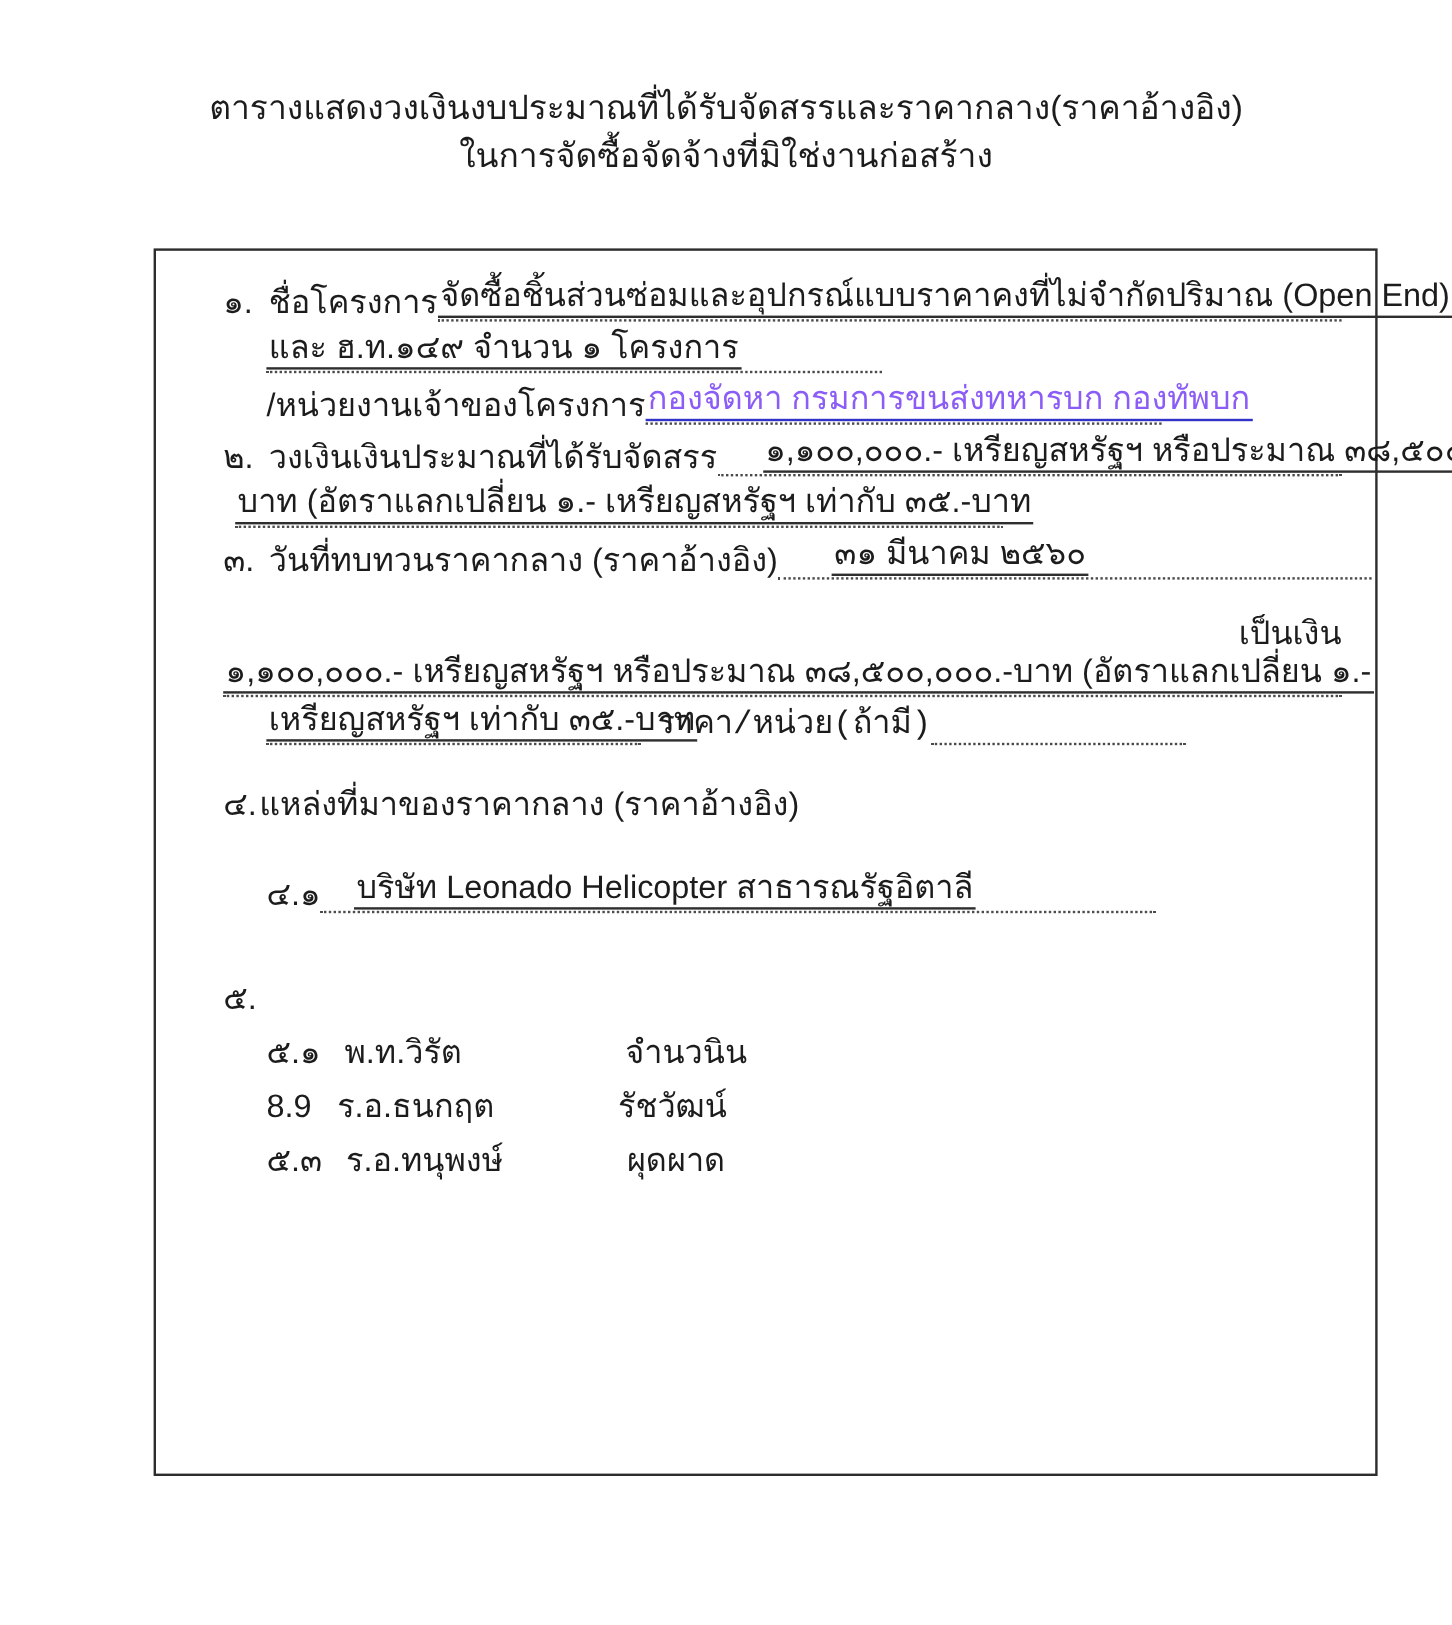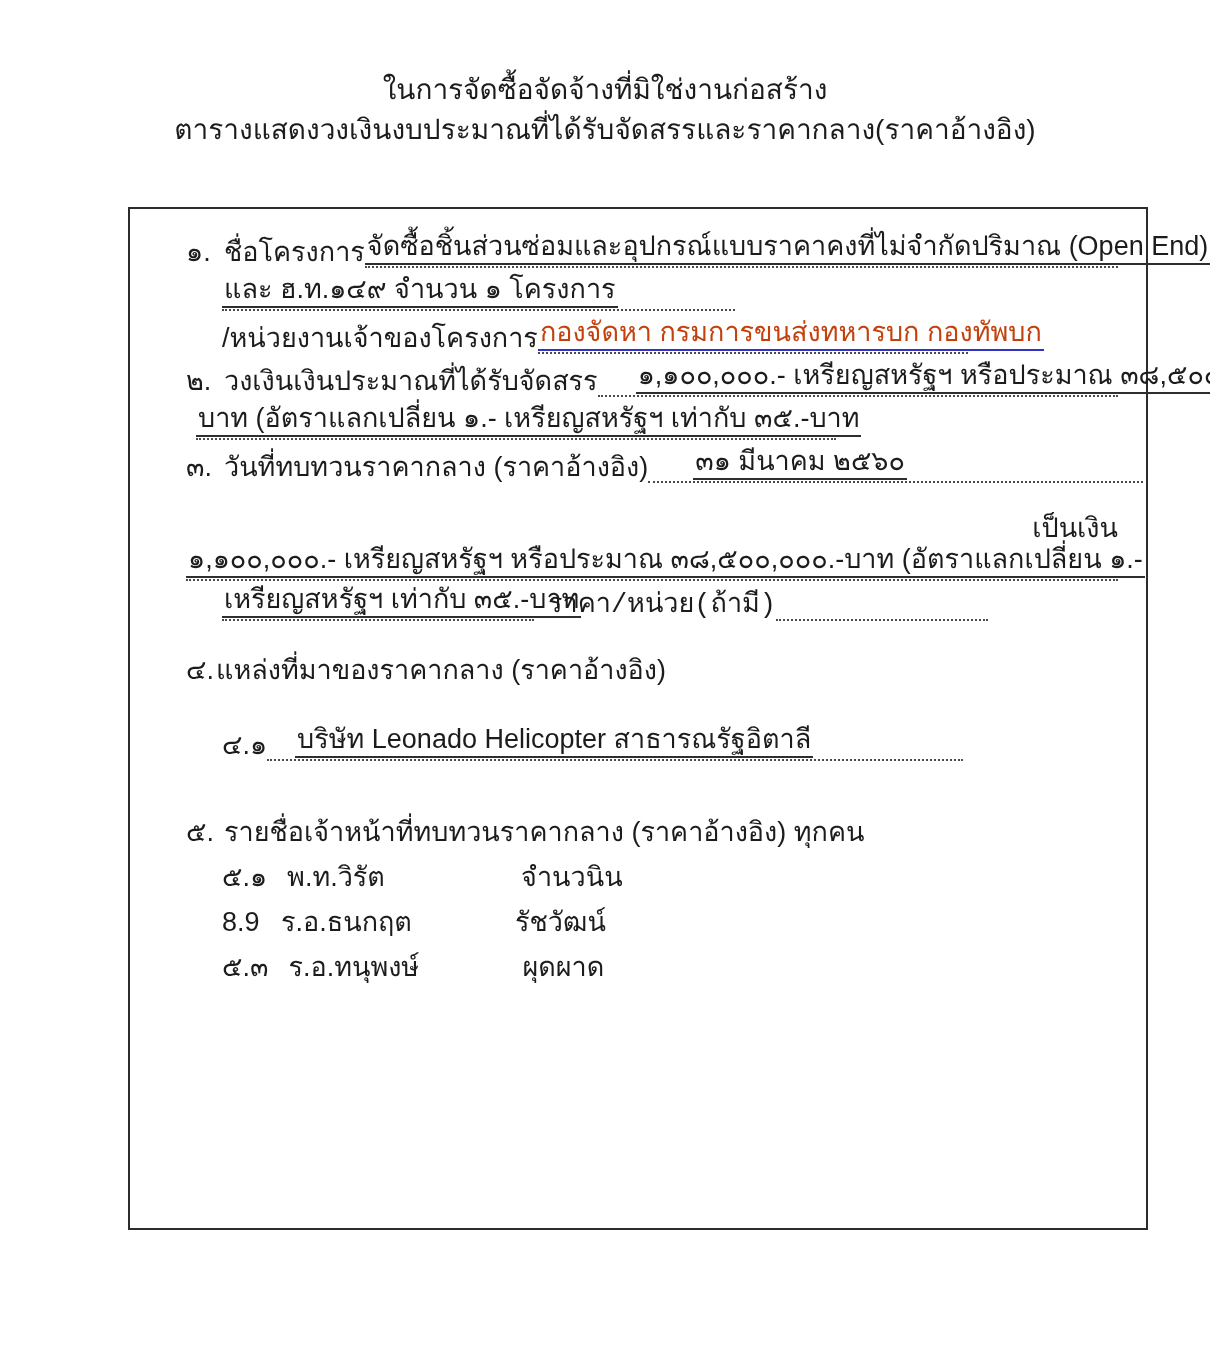--- a/index.html
+++ b/index.html
@@ -44,21 +44,21 @@
     min-width:0;
   }
   .fill{flex:1 1 auto;}
   .ans{
     white-space:nowrap;
     border-bottom:2px solid #2e2e2e;
     padding:0 2px 1px 2px;
     margin-bottom:1px;
   }
   .ans-blue{
-    color:#c2410c;
+    color:#8b5cf6;
     border-bottom-color:#3232c8;
   }
   .gap-sm{margin-left:14px;font-family:Liberation Mono, monospace;}
   
   .b-item1-l2{flex:0 0 513px;}
   .b-item1-l3{flex:0 0 430px;}
   .b-item2-l1{padding-left:38px;}
   .b-item2-l2{flex:0 0 640px;margin-left:10px;}
   .b-item3-date{flex:0 0 450px;padding-left:45px;text-align:right;}
   .b-item3-l2a{flex:0 0 312px;}
@@ -73,22 +73,22 @@
   .officer-no{flex:0 0 39px;white-space:nowrap;}
   .officer-name{flex:0 0 214px;white-space:nowrap;}
   .officer-surname{white-space:nowrap;}
 </style>
 </head>
 <body>
 
 <div class="sheet">
 
   <div class="doc-title">
+    <div>ตารางแสดงวงเงินงบประมาณที่ได้รับจัดสรรและราคากลาง(ราคาอ้างอิง)</div>
     <div>ในการจัดซื้อจัดจ้างที่มิใช่งานก่อสร้าง</div>
-    <div>ตารางแสดงวงเงินงบประมาณที่ได้รับจัดสรรและราคากลาง(ราคาอ้างอิง)</div>
   </div>
 
   <div class="form-box">
 
     <div class="row">
       <span class="num">๑.</span>
       <span class="lbl">ชื่อโครงการ</span>
       <span class="blank fill">
         <span class="ans">จัดซื้อชิ้นส่วนซ่อมและอุปกรณ์แบบราคาคงที่ไม่จำกัดปริมาณ (Open End) ฮ.ท.๑๓๙</span>
       </span>
@@ -145,21 +145,20 @@
     </div>
     <div class="row mt-sec3">
       <span class="lbl indent">๔.๑</span>
       <span class="blank b-item41">
         <span class="ans">บริษัท Leonado Helicopter สาธารณรัฐอิตาลี</span>
       </span>
     </div>
 
     <div class="row mt-sec4">
       <span class="num">๕.</span>
-      <span class="lbl">รายชื่อเจ้าหน้าที่ทบทวนราคากลาง (ราคาอ้างอิง) ทุกคน</span>
     </div>
     <div class="row mt-line">
       <span class="indent officer-no">๕.๑</span>
       <span class="officer-name">พ.ท.วิรัต</span>
       <span class="officer-surname">จำนวนิน</span>
     </div>
     <div class="row mt-line">
       <span class="indent officer-no">8.9</span>
       <span class="officer-name">ร.อ.ธนกฤต</span>
       <span class="officer-surname">รัชวัฒน์</span>

